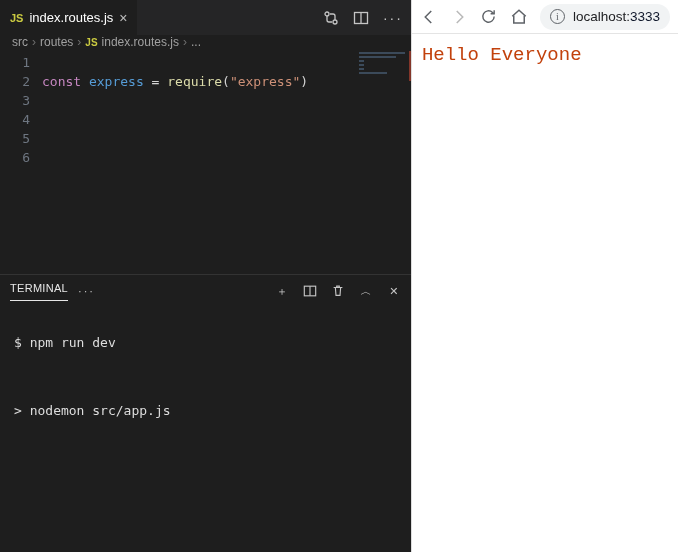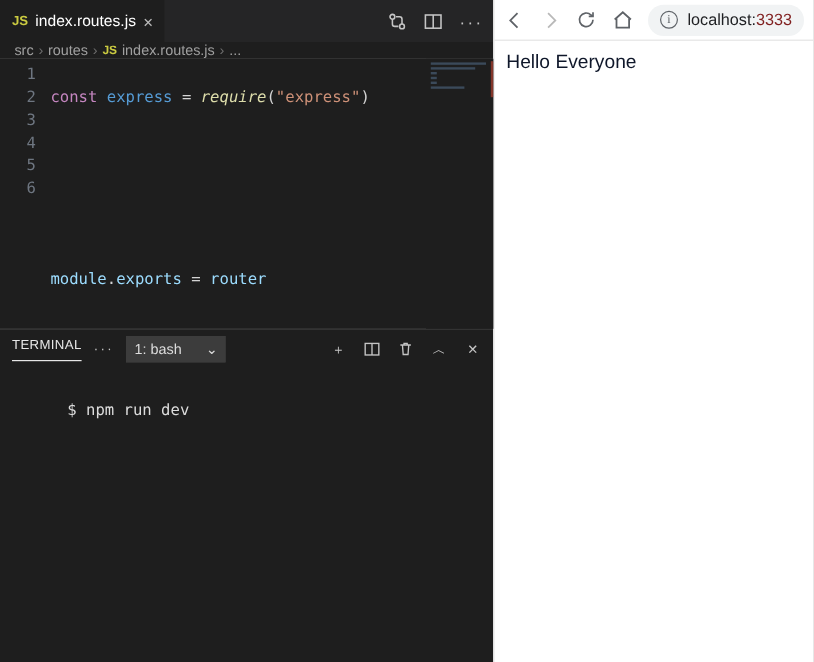--- a/index.html
+++ b/index.html
@@ -63,21 +63,21 @@
     line-height: 19px;
   }
   .code {
     flex: 1; padding-top: 4px;
     line-height: 19px; white-space: pre;
     position: relative;
   }
   .kw { color: #c586c0; }
   .var { color: #569cd6; }
   .id { color: #9cdcfe; }
-  .fn { color: #dcdcaa; font-style: italic; }
+  .fn { color: #dcdcaa; }
   .str { color: #ce9178; }
   .pl { color: #d4d4d4; }
   .minimap {
     position: absolute; top: 0; right: 0; width: 56px; height: 100%;
     background: #1e1e1e;
   }
   .minimap .mm-hl { position: absolute; top: 2px; right: 0; width: 2px; height: 30px; background: #c74632; opacity: .6;}
   .minimap .mm-lines { position: absolute; top: 3px; left: 4px; right: 6px; }
   .minimap .mm-line { height: 2px; margin-bottom: 2px; background: #3b4a5a; }
   
@@ -106,21 +106,21 @@
     font-size: 12px;
   }
   .panel-icons { margin-left: auto; display: flex; gap: 14px; color: #c5c5c5; }
   .panel-icons span, .panel-icons svg { width: 14px; height: 14px; display: inline-flex; align-items: center; justify-content: center; cursor: pointer;}
   .term-body {
     flex: 1; padding: 10px 14px 4px;
     font-family: Consolas, monospace; font-size: 13px;
     color: #ccc; white-space: pre-wrap;
     line-height: 17px;
   }
-  .t-white { color: #ddd; margin-left: 42px; }
+  .t-white { color: #ddd; }
   .t-yellow { color: #dccf00; }
   
   .right {
     flex: 1; background: #fff; height: 552px;
     display: flex; flex-direction: column;
     border-left: 1px solid #ddd;
   }
   .addr {
     height: 34px; display: flex; align-items: center;
     gap: 12px; padding: 0 8px;
@@ -134,23 +134,23 @@
     height: 26px; padding: 0 10px;
     color: #202124; font-size: 13.5px;
   }
   .urlbox .info {
     width: 15px; height: 15px; border: 1.4px solid #5f6368; border-radius: 50%;
     display: flex; align-items: center; justify-content: center;
     font-size: 10px; color: #5f6368; font-family: serif;
   }
   .page {
     flex: 1; padding: 10px 10px;
-    font-family: Liberation Sans, sans-serif;
-    font-size: 16px;
-    color: #0f172a;
+    font-family: Liberation Mono, monospace;
+    font-size: 19px;
+    color: #c2410c;
   }
 </style>
 </head>
 <body>
 
 <div class="left">
 
   <div class="tabbar">
     <div class="tab">
       <span class="js-badge">JS</span>
@@ -193,63 +193,59 @@
       <div>3</div>
       <div>4</div>
       <div>5</div>
       <div>6</div>
     </div>
     <div class="code">
 <div><span class="kw">const</span> <span class="var">express</span><span class="pl"> = </span><span class="fn">require</span><span class="pl">(</span><span class="str">"express"</span><span class="pl">)</span></div>
 <div> </div>
 <div> </div>
 <div> </div>
-<div><span class="id">module</span><span class="pl">.</span><span class="id">exports</span><span class="pl"> = </span><span class="id">router</span></div>
     </div>
     <div class="minimap">
       <div class="mm-hl"></div>
       <div class="mm-lines">
         <div class="mm-line"></div>
           <div class="mm-line" style="width:80%"></div>
           <div class="mm-line" style="width:10%"></div>
           <div class="mm-line" style="width:10%"></div>
           <div class="mm-line" style="width:10%"></div>
           <div class="mm-line" style="width:60%"></div>
       </div>
     </div>
   </div>
 
   <div class="panel">
     <div class="panel-head">
       <span class="panel-tab">TERMINAL</span>
       <span class="dots">···</span>
-      <div class="term-select">
-        <span>1: bash</span>
-        <span>⌄</span>
-      </div>
       <div class="panel-icons">
         <span>＋</span>
         <span>
             <svg viewBox="0 0 16 16" fill="none" stroke="currentColor" stroke-width="1.3">
               <rect x="1.5" y="2.5" width="13" height="11"></rect>
               <line x1="8" y1="2.5" x2="8" y2="13.5"></line>
             </svg>
           </span>
         <span>
             <svg viewBox="0 0 16 16" fill="none" stroke="currentColor" stroke-width="1.3">
               <path d="M3 4h10M6.5 4V2.5h3V4M5 4l.7 9h4.6L11 4"></path>
             </svg>
           </span>
         <span>︿</span>
         <span>✕</span>
       </div>
     </div>
     <div class="term-body">
 <div class="t-white">$ npm run dev</div>
 <div> </div>
+<div class="t-white">&gt; nodemon src/app.js</div>
 <div> </div>
 
 
 
 
 
 
     </div>
   </div>
 </div>
@@ -273,19 +269,19 @@
         </svg>
       </span>
     <span class="navbtn">
         <svg viewBox="0 0 24 24" width="18" height="18" fill="none" stroke="currentColor" stroke-width="2">
           <path d="M3 11l9-8 9 8"></path>
           <path d="M5 10v10h14V10"></path>
         </svg>
       </span>
     <div class="urlbox">
       <span class="info">i</span>
-      <span><span>localhost:</span><span style="color:#7f1d1d">3333</span></span>
+      <span><span>localhost:</span><span style="color:#0f172a">3333</span></span>
     </div>
   </div>
   <div class="page">
     <span>Hello Everyone</span>
   </div>
 </div>
 
 </body></html>

